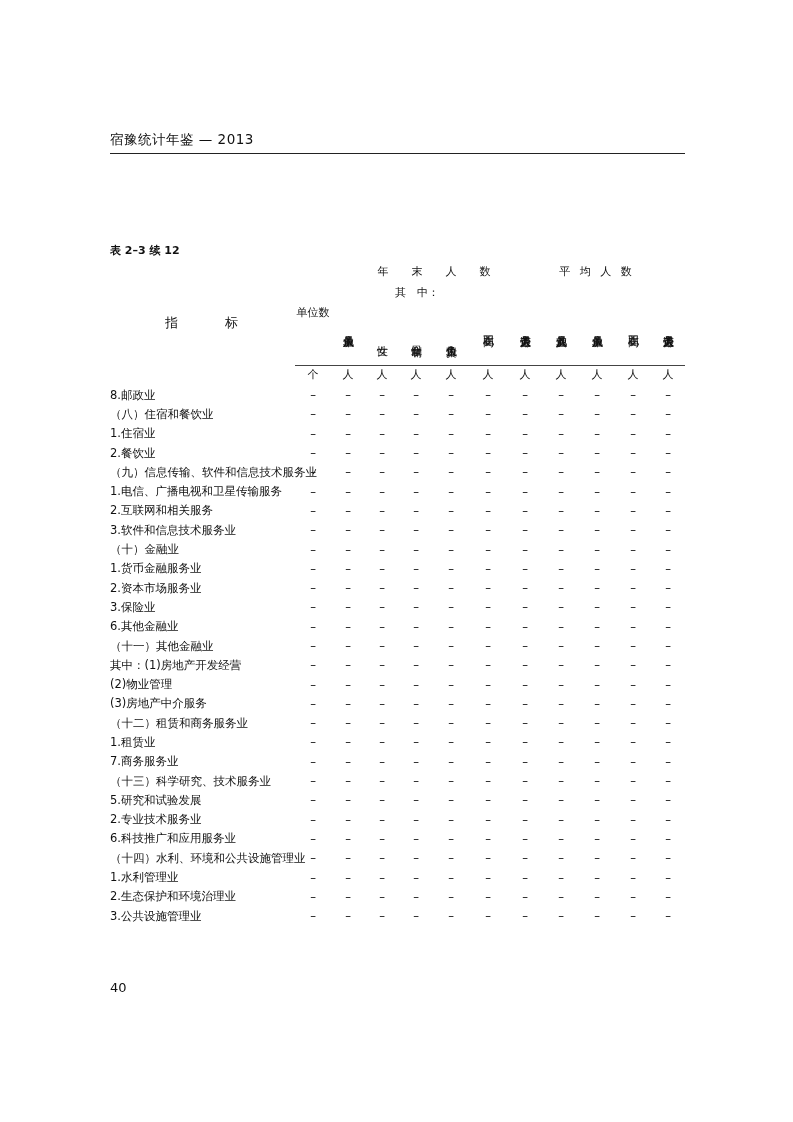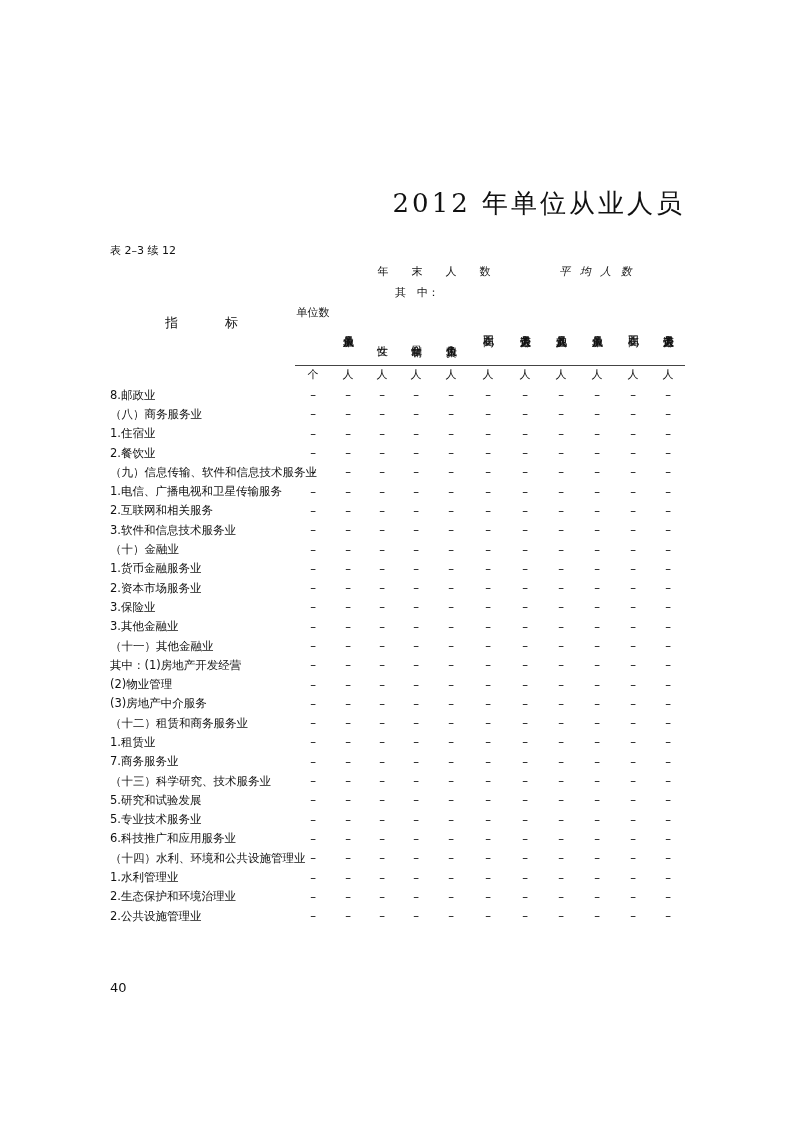--- a/index.html
+++ b/index.html
@@ -53,20 +53,21 @@
   }
 
   
   .table-caption {
     position: absolute;
     left: 110px;
     top: 243px;
     font-family: "DejaVu Sans", sans-serif;
     font-size: 11px;
     color: #111;
+    font-weight: bold;
   }
 
   
   .tablewrap {
     position: absolute;
     left: 110px;
     top: 261px;
     width: 575px;
   }
   table.stat {
@@ -100,21 +101,20 @@
   .cell-v-strong {
     border-left: 1.2px solid #222;
   }
 
   .spread {
     letter-spacing: 6px;
     font-family: Liberation Mono, monospace;
   }
   .spread2 {
     letter-spacing: 3px;
-    font-style: italic;
   }
 
   
   .vstack {
     display: block;
     line-height: 1.05;
     font-size: 11px;
     text-align: center;
   }
 
@@ -160,22 +160,25 @@
     font-family: "DejaVu Sans", sans-serif;
     font-size: 13px;
     color: #111;
   }
 </style>
 </head>
 <body>
 
 <div class="page">
 
-
-  <div class="doc-title">2012 年单位从业人员</div>
+  <div class="runhead">
+    <div class="rh-text">宿豫统计年鉴 — 2013</div>
+    <div class="rh-rule"></div>
+  </div>
+
 
   <div class="table-caption">表 2–3 续 12</div>
 
   <div class="tablewrap">
     <table class="stat">
       <colgroup>
         <col style="width:185px">
         <col style="width:36px">
         <col style="width:34px">
         <col style="width:34px">
@@ -260,21 +263,21 @@
             <td class="val vline">–</td>
             <td class="val vline">–</td>
             <td class="val vline">–</td>
             <td class="val vline">–</td>
             <td class="val vline">–</td>
             <td class="val vline-strong">–</td>
             <td class="val vline">–</td>
             <td class="val vline">–</td>
           </tr>
           <tr class="bodyrow">
-            <td class="label">（八）商务服务业</td>
+            <td class="label">（八）住宿和餐饮业</td>
             <td class="val vline-strong">–</td>
             <td class="val vline">–</td>
             <td class="val vline">–</td>
             <td class="val vline">–</td>
             <td class="val vline">–</td>
             <td class="val vline">–</td>
             <td class="val vline">–</td>
             <td class="val vline">–</td>
             <td class="val vline-strong">–</td>
             <td class="val vline">–</td>
@@ -414,21 +417,21 @@
             <td class="val vline">–</td>
             <td class="val vline">–</td>
             <td class="val vline">–</td>
             <td class="val vline">–</td>
             <td class="val vline">–</td>
             <td class="val vline-strong">–</td>
             <td class="val vline">–</td>
             <td class="val vline">–</td>
           </tr>
           <tr class="bodyrow">
-            <td class="label">3.其他金融业</td>
+            <td class="label">6.其他金融业</td>
             <td class="val vline-strong">–</td>
             <td class="val vline">–</td>
             <td class="val vline">–</td>
             <td class="val vline">–</td>
             <td class="val vline">–</td>
             <td class="val vline">–</td>
             <td class="val vline">–</td>
             <td class="val vline">–</td>
             <td class="val vline-strong">–</td>
             <td class="val vline">–</td>
@@ -554,21 +557,21 @@
             <td class="val vline">–</td>
             <td class="val vline">–</td>
             <td class="val vline">–</td>
             <td class="val vline">–</td>
             <td class="val vline">–</td>
             <td class="val vline-strong">–</td>
             <td class="val vline">–</td>
             <td class="val vline">–</td>
           </tr>
           <tr class="bodyrow">
-            <td class="label">5.专业技术服务业</td>
+            <td class="label">2.专业技术服务业</td>
             <td class="val vline-strong">–</td>
             <td class="val vline">–</td>
             <td class="val vline">–</td>
             <td class="val vline">–</td>
             <td class="val vline">–</td>
             <td class="val vline">–</td>
             <td class="val vline">–</td>
             <td class="val vline">–</td>
             <td class="val vline-strong">–</td>
             <td class="val vline">–</td>
@@ -624,21 +627,21 @@
             <td class="val vline">–</td>
             <td class="val vline">–</td>
             <td class="val vline">–</td>
             <td class="val vline">–</td>
             <td class="val vline">–</td>
             <td class="val vline-strong">–</td>
             <td class="val vline">–</td>
             <td class="val vline">–</td>
           </tr>
           <tr class="bodyrow">
-            <td class="label bottom-rule">2.公共设施管理业</td>
+            <td class="label bottom-rule">3.公共设施管理业</td>
             <td class="val vline-strong bottom-rule">–</td>
             <td class="val vline bottom-rule">–</td>
             <td class="val vline bottom-rule">–</td>
             <td class="val vline bottom-rule">–</td>
             <td class="val vline bottom-rule">–</td>
             <td class="val vline bottom-rule">–</td>
             <td class="val vline bottom-rule">–</td>
             <td class="val vline bottom-rule">–</td>
             <td class="val vline-strong bottom-rule">–</td>
             <td class="val vline bottom-rule">–</td>

